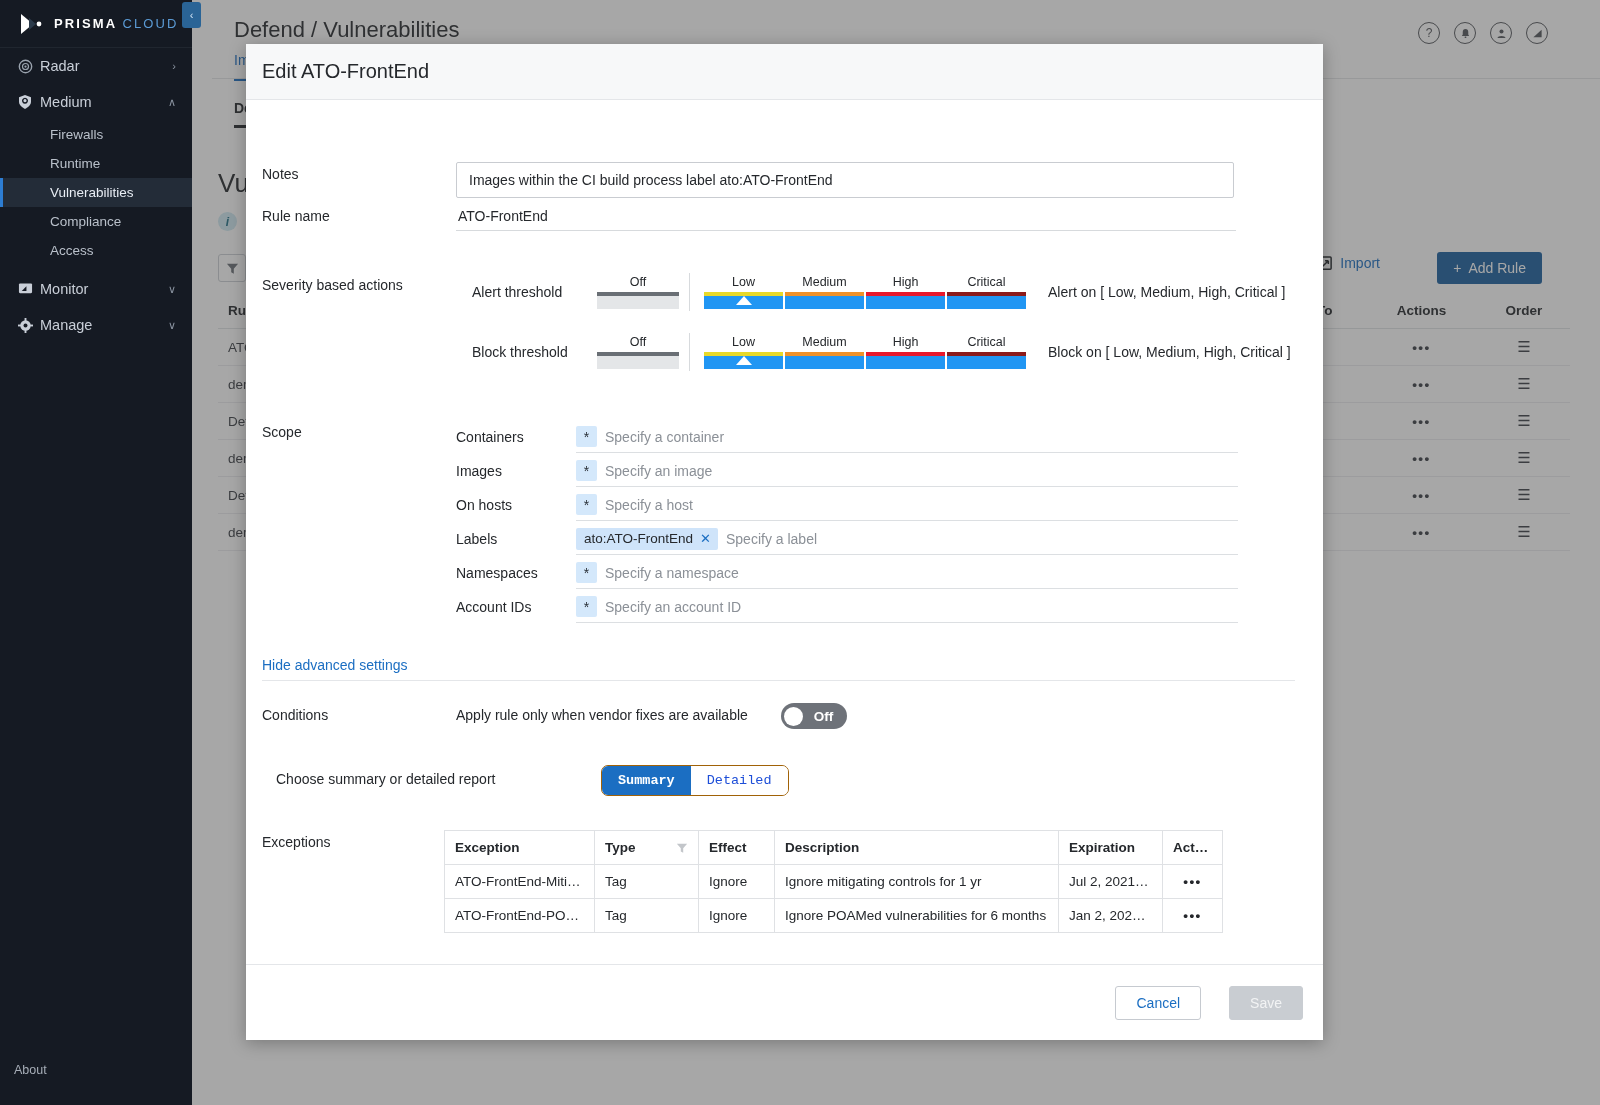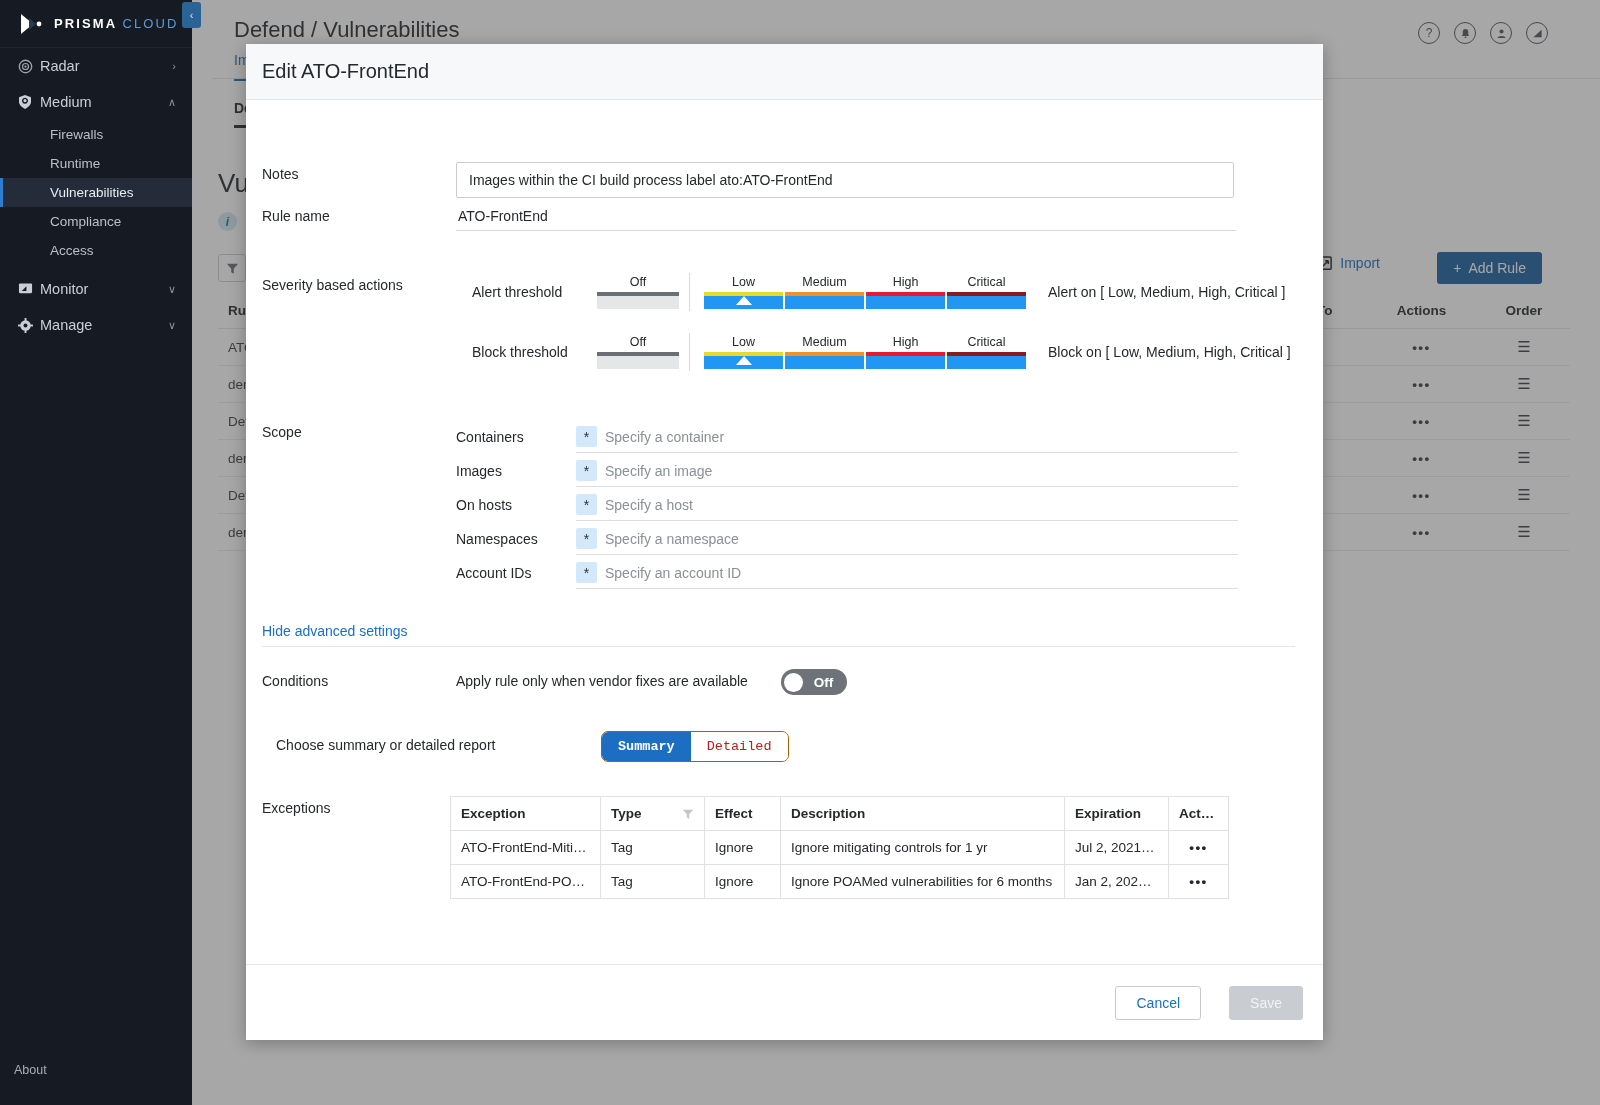--- a/index.html
+++ b/index.html
@@ -217,21 +217,21 @@
 
   .toggle {
     display: inline-flex; align-items: center;
     background: #6e7279; border-radius: 13px;
     width: 66px; height: 26px; padding: 3px; cursor: pointer;
   }
   .toggle .knob { width: 19px; height: 19px; border-radius: 50%; background: #fff; }
   .toggle .tlabel { flex: 1; text-align: center; color: #fff; font-size: 13.5px; font-weight: 700; }
 
   .segbtns { display: inline-flex; border: 1px solid #a16207; border-radius: 7px; overflow: hidden; font-family: Liberation Mono, monospace; }
-  .segbtn { font-size: 13.5px; padding: 7px 16px; cursor: pointer; background: #fff; color: #b91c1c; }
+  .segbtn { font-size: 13.5px; padding: 7px 16px; cursor: pointer; background: #fff; color: #1d4ed8; }
   .segbtn.active { background: #1b6ec2; color: #fff; font-weight: 600; }
 
   table.exc {
     border-collapse: collapse; font-size: 13.5px; color: #25282c;
     width: 778px; table-layout: fixed;
   }
   table.exc th, table.exc td {
     border: 1px solid #dfe1e4; padding: 9px 10px; text-align: left;
     overflow: hidden; white-space: nowrap; text-overflow: ellipsis;
   }
@@ -579,20 +579,30 @@
           </div>
 
           <div class="scope-row">
             <div class="scope-lbl">On hosts</div>
             <div class="scope-field">
               <span class="star-chip">*</span>
               <span class="ph">Specify a host</span>
             </div>
           </div>
 
+          <div class="scope-row">
+            <div class="scope-lbl">Labels</div>
+            <div class="scope-field">
+              <span class="tag-chip">
+                <span>ato:ATO-FrontEnd</span>
+                <span class="x">✕</span>
+              </span>
+              <span class="ph">Specify a label</span>
+            </div>
+          </div>
 
           <div class="scope-row">
             <div class="scope-lbl">Namespaces</div>
             <div class="scope-field">
               <span class="star-chip">*</span>
               <span class="ph">Specify a namespace</span>
             </div>
           </div>
 
           <div class="scope-row">
@@ -623,21 +633,21 @@
       <div class="frow" style="margin-top:36px">
         <div style="width:325px;font-size:14px;color:#25282c;margin-left:14px;padding-top:6px">Choose summary or detailed report</div>
         <div class="segbtns">
           <div class="segbtn active">Summary</div>
           <div class="segbtn">Detailed</div>
         </div>
       </div>
 
       <div class="frow" style="margin-top:34px">
         <div class="flabel">Exceptions</div>
-        <div style="margin-left:8px">
+        <div style="margin-left:2px">
           <table class="exc">
             <thead>
               <tr>
                 <th style="width:150px">Exception</th>
                 <th style="width:104px">
                   <span style="display:inline-flex;align-items:center;justify-content:space-between;width:100%">
                     <span>Type</span>
                     <span>
                       <svg class="ic" width="12" height="12" viewBox="0 0 14 14">
                         <polygon points="1,2 13,2 8.4,7.2 8.4,12.6 5.6,11 5.6,7.2" fill="#c3c6ca"></polygon>

